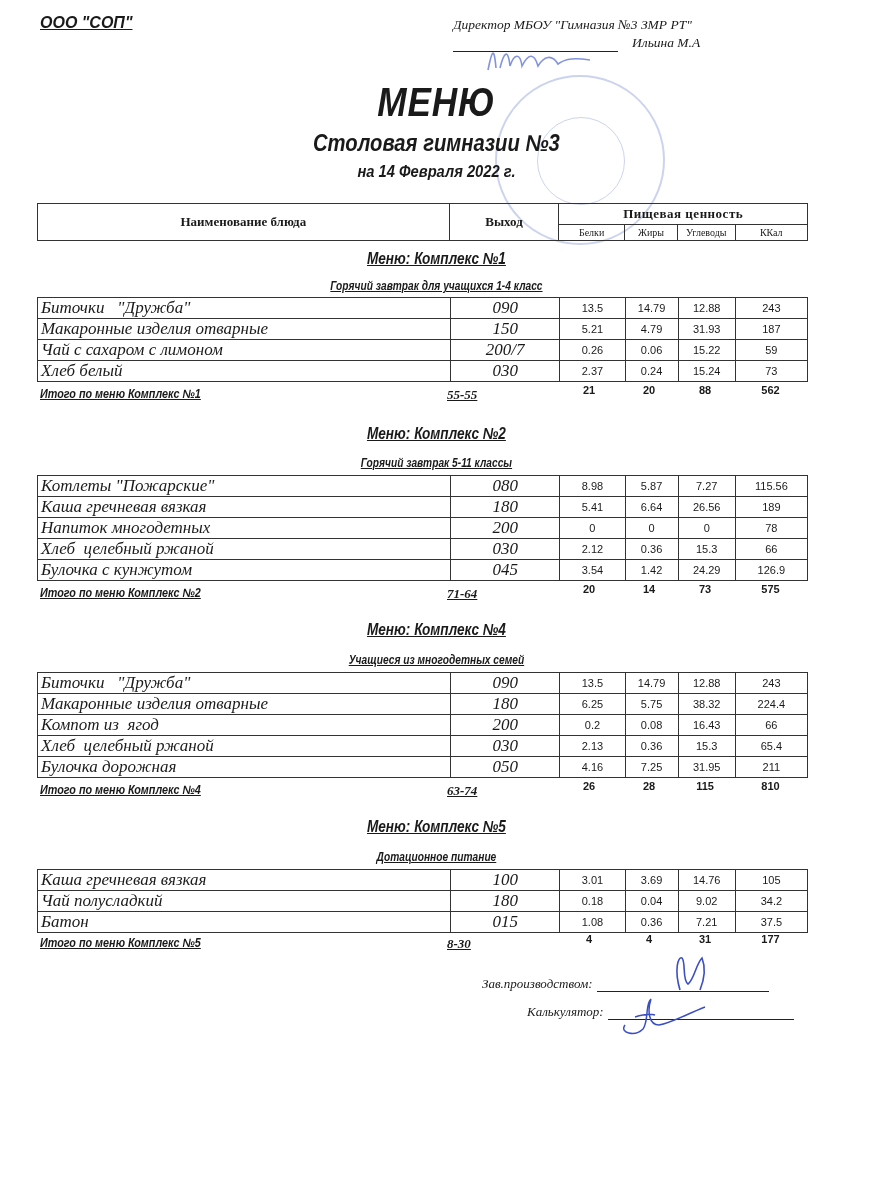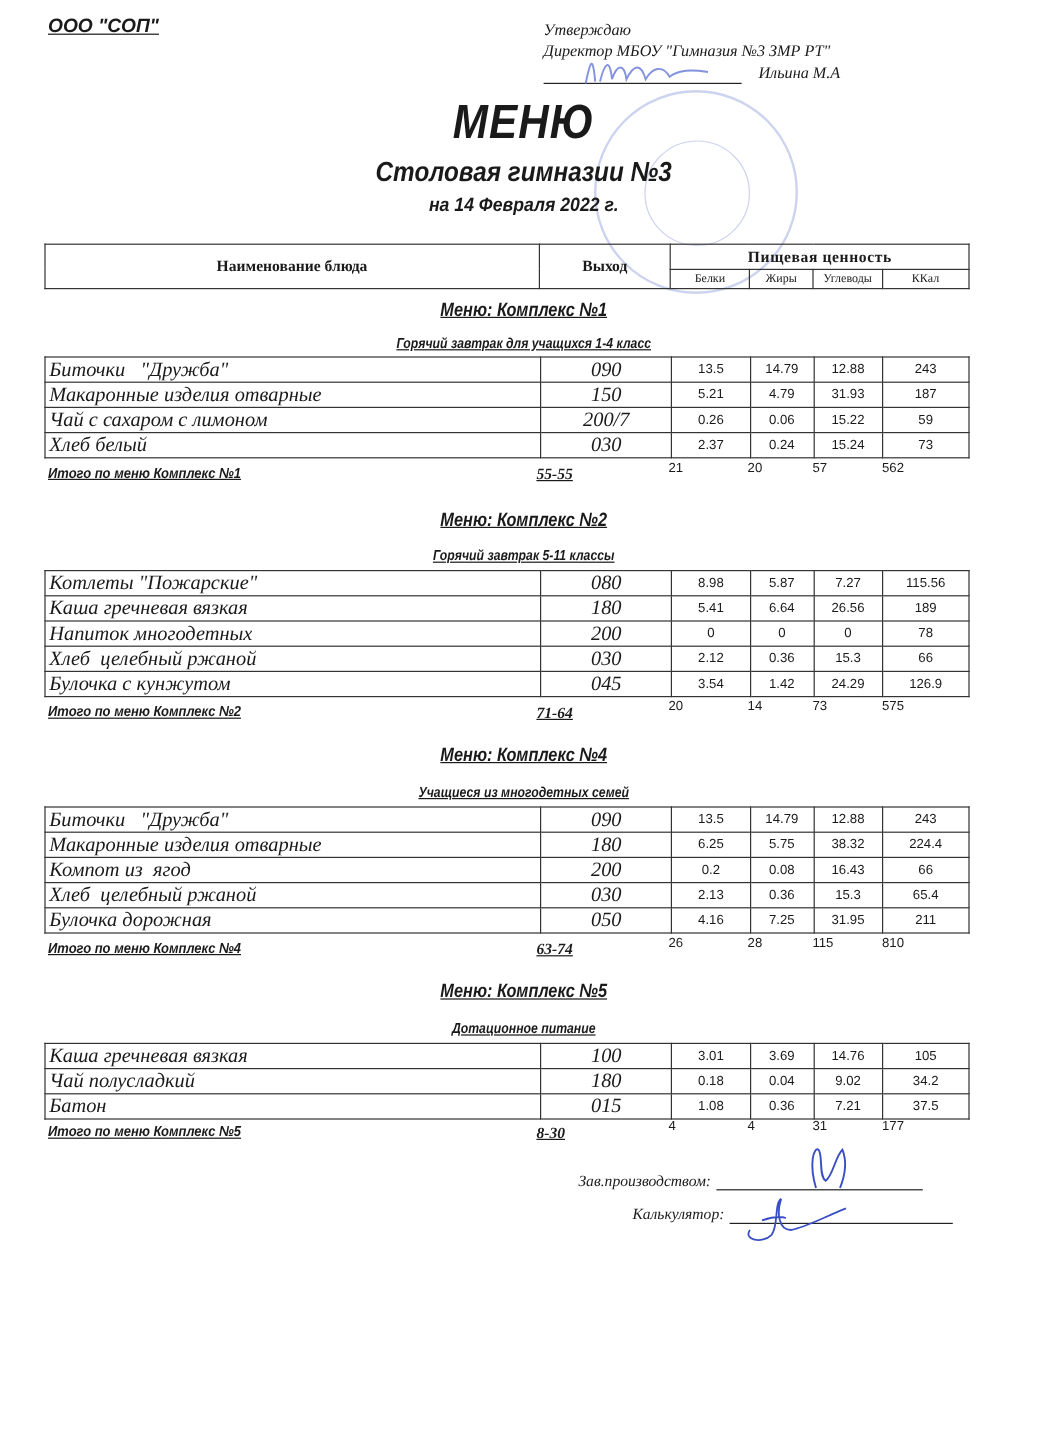--- a/index.html
+++ b/index.html
@@ -32,32 +32,31 @@
   .dish-table { position: absolute; left: 37px; width: 771px; }
   .dish-table td { border: 1.3px solid #333; padding: 0; height: 20px; }
   .dish-table .c-name { width: 408px; font-style: italic; font-size: 17px; padding-left: 3px; white-space: pre; transform-origin: left; }
   .dish-table .c-out { width: 108px; text-align: center; font-style: italic; font-size: 17px; }
   .dish-table .c-num { text-align: center; font-family: "Liberation Sans", sans-serif; font-size: 11px; }
   .w1 { width: 64px; } .w2 { width: 52px; } .w3 { width: 56px; } .w4 { width: 71px; }
 
   .total-row { position: absolute; left: 37px; width: 771px; height: 18px; }
   .total-row .t-label { position: absolute; left: 3px; top: 1px; font-family: "Liberation Sans", sans-serif; font-weight: bold; font-style: italic; font-size: 12px; text-decoration: underline; transform: scaleX(0.9); transform-origin: left; white-space: nowrap; }
   .total-row .t-out { position: absolute; left: 410px; width: 108px; top: 1px; text-align: left; font-style: italic; font-weight: bold; font-size: 13px; text-decoration: underline; }
-  .total-row .t-num { position: absolute; top: -2px; text-align: left; font-family: "Liberation Sans", sans-serif; font-weight: normal; font-size: 11px; }
+  .total-row .t-num { position: absolute; top: -2px; text-align: center; font-family: "Liberation Sans", sans-serif; font-weight: bold; font-size: 11px; }
 
   .footer-line { position: absolute; font-style: italic; font-size: 13px; }
   .footer-line .line { display: inline-block; border-bottom: 1.3px solid #222; height: 14px; vertical-align: bottom; margin-left: 4px; }
 </style>
 </head>
 <body>
 
 <div class="abs org">ООО "СОП"</div>
 
 <div class="abs approve">
-  <div>Утверждаю</div>
   <div>Директор МБОУ "Гимназия №3 ЗМР РТ"</div>
   <div><span class="sigline"></span><span>Ильина М.А</span></div>
 </div>
 
 <svg class="sig-scribble" width="120" height="40" viewBox="0 0 120 40">
   <path d="M8 30 C12 10, 14 6, 16 28 M20 28 C24 12, 28 8, 30 26 C34 14, 40 12, 42 26 C48 14, 54 12, 58 26 C64 16, 72 14, 78 24 C86 18, 96 18, 110 20" stroke="#5a6fd0" stroke-width="1.6" fill="none" opacity="0.75"></path>
 </svg>
 
 <div class="stamp">
     <div class="inner"></div>
@@ -119,21 +118,21 @@
     <td class="c-num">15.24</td>
     <td class="c-num">73</td>
   </tr>
 </tbody>
   </table>
 <div class="total-row" style="top:386px">
   <span class="t-label">Итого по меню Комплекс №1</span>
   <span class="t-out">55-55</span>
   <span class="t-num" style="left:520px;width:64px">21</span>
   <span class="t-num" style="left:586px;width:52px">20</span>
-  <span class="t-num" style="left:640px;width:56px">57</span>
+  <span class="t-num" style="left:640px;width:56px">88</span>
   <span class="t-num" style="left:698px;width:71px">562</span>
 </div>
 
 <div class="section-title" style="top:425px">Меню: Комплекс №2</div>
 <div class="section-sub" style="top:456px">Горячий завтрак 5-11 классы</div>
 <table class="dish-table" style="top:475px">
   <tbody>
       <tr>
     <td class="c-name">Котлеты "Пожарские"</td>
     <td class="c-out">080</td>

